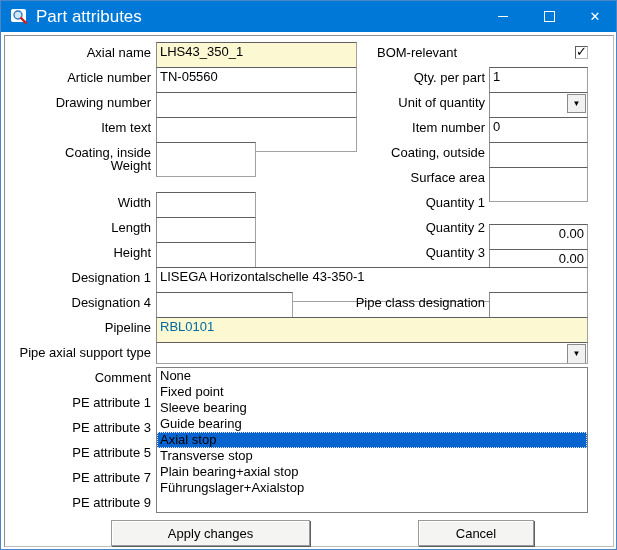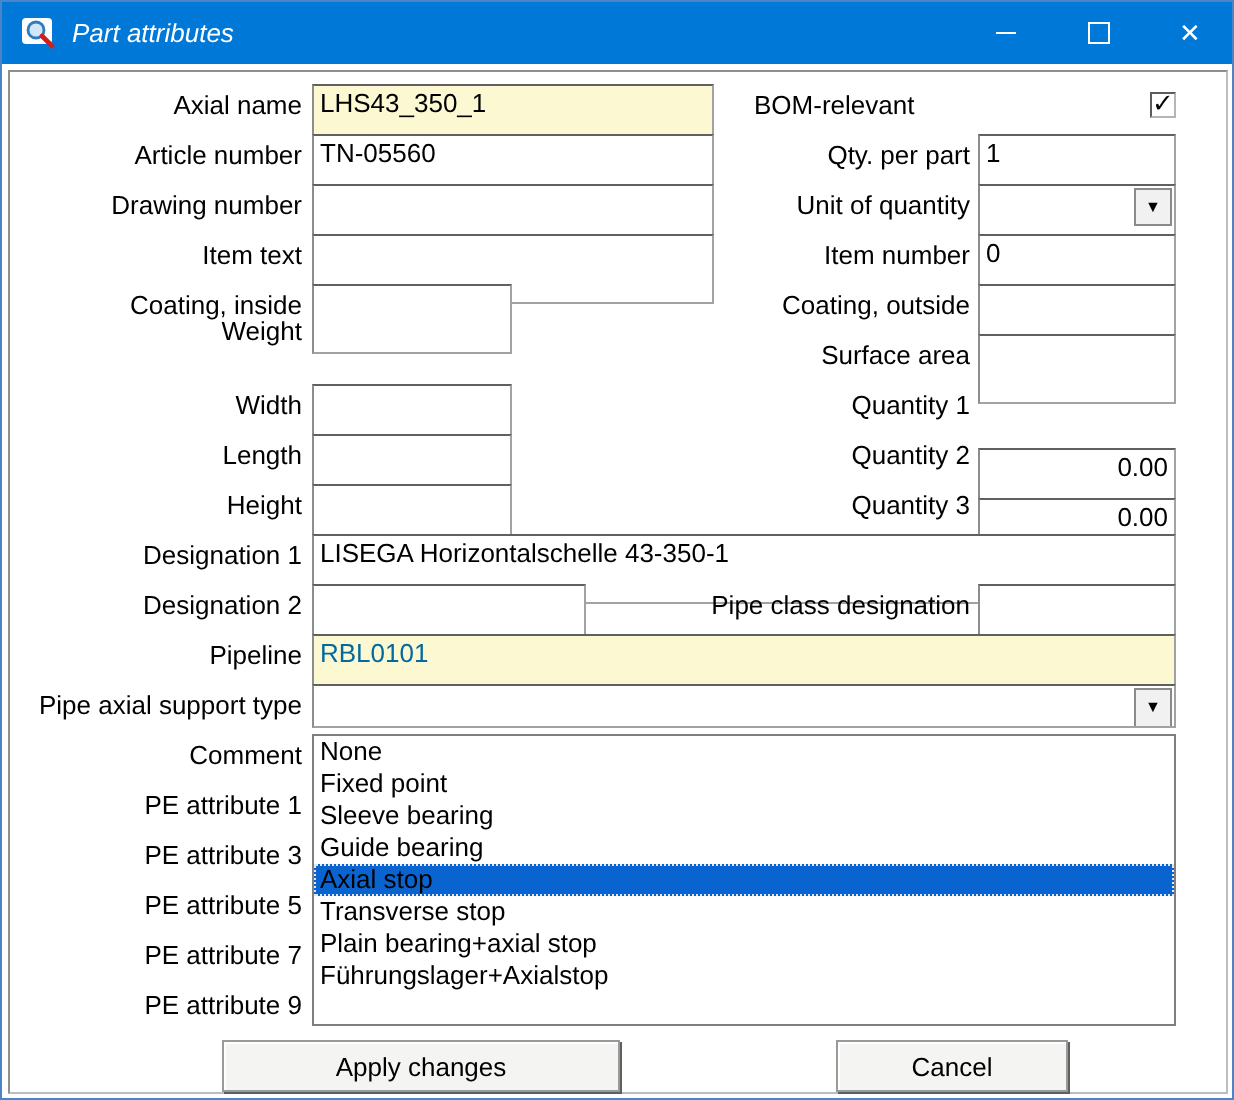--- a/index.html
+++ b/index.html
@@ -5,21 +5,21 @@
   html,body{margin:0;padding:0;background:#d4d4d4;}
   .window{
     position:relative;width:617px;height:550px;box-sizing:border-box;
     background:#ffffff;border:1px solid #4a86c7;
     font-family:"Liberation Sans","DejaVu Sans",sans-serif;font-size:13px;color:#000;
     overflow:hidden;
   }
   
   .titlebar{position:absolute;left:0;top:0;width:100%;height:31px;background:#0078D7;}
   .app-icon{position:absolute;left:9px;top:7px;width:19px;height:17px;}
-  .title-text{position:absolute;left:35px;top:0;height:31px;line-height:31px;color:#fff;font-size:13px;font-style:italic;}
+  .title-text{position:absolute;left:35px;top:0;height:31px;line-height:31px;color:#fff;font-size:17px;}
   .winbtn{position:absolute;top:0;width:46px;height:31px;display:flex;align-items:center;justify-content:center;color:#fff;}
   .winbtn.min{left:479px;}
   .winbtn.max{left:525px;}
   .winbtn.close{left:571px;font-size:13px;}
   .min-glyph{display:block;width:10px;height:1px;background:#fff;}
   .max-glyph{display:block;width:9px;height:9px;border:1px solid #fff;background:transparent;}
   
   .client-frame{position:absolute;left:3px;top:34px;width:608px;height:510px;
     border:1px solid #8f8f8f;border-right-color:#bdbdbd;border-bottom-color:#bdbdbd;pointer-events:none;}
   
@@ -126,21 +126,21 @@
   <div class="fld num" style="left:488px;top:216px;width:99px">0.00</div>
 
   <div class="lbl l" style="top:241px">Height</div>
   <div class="fld" style="left:155px;top:241px;width:100px"></div>
   <div class="lbl r" style="top:241px">Quantity 3</div>
   <div class="fld num" style="left:488px;top:241px;width:99px">0.00</div>
 
   <div class="lbl l" style="top:266px">Designation 1</div>
   <div class="fld" style="left:155px;top:266px;width:432px">LISEGA Horizontalschelle 43-350-1</div>
 
-  <div class="lbl l" style="top:291px">Designation 2</div>
+  <div class="lbl l" style="top:291px">Designation 4</div>
   <div class="fld" style="left:155px;top:291px;width:137px"></div>
   <div class="lbl r" style="top:291px">Pipe class designation</div>
   <div class="fld" style="left:488px;top:291px;width:99px"></div>
 
   <div class="lbl l" style="top:316px">Pipeline</div>
   <div class="fld yellow readonly" style="left:155px;top:316px;width:432px">RBL0101</div>
 
   <div class="lbl l" style="top:341px">Pipe axial support type</div>
   <div class="fld combo" style="left:155px;top:341px;width:432px;height:22px">
     <span></span>

